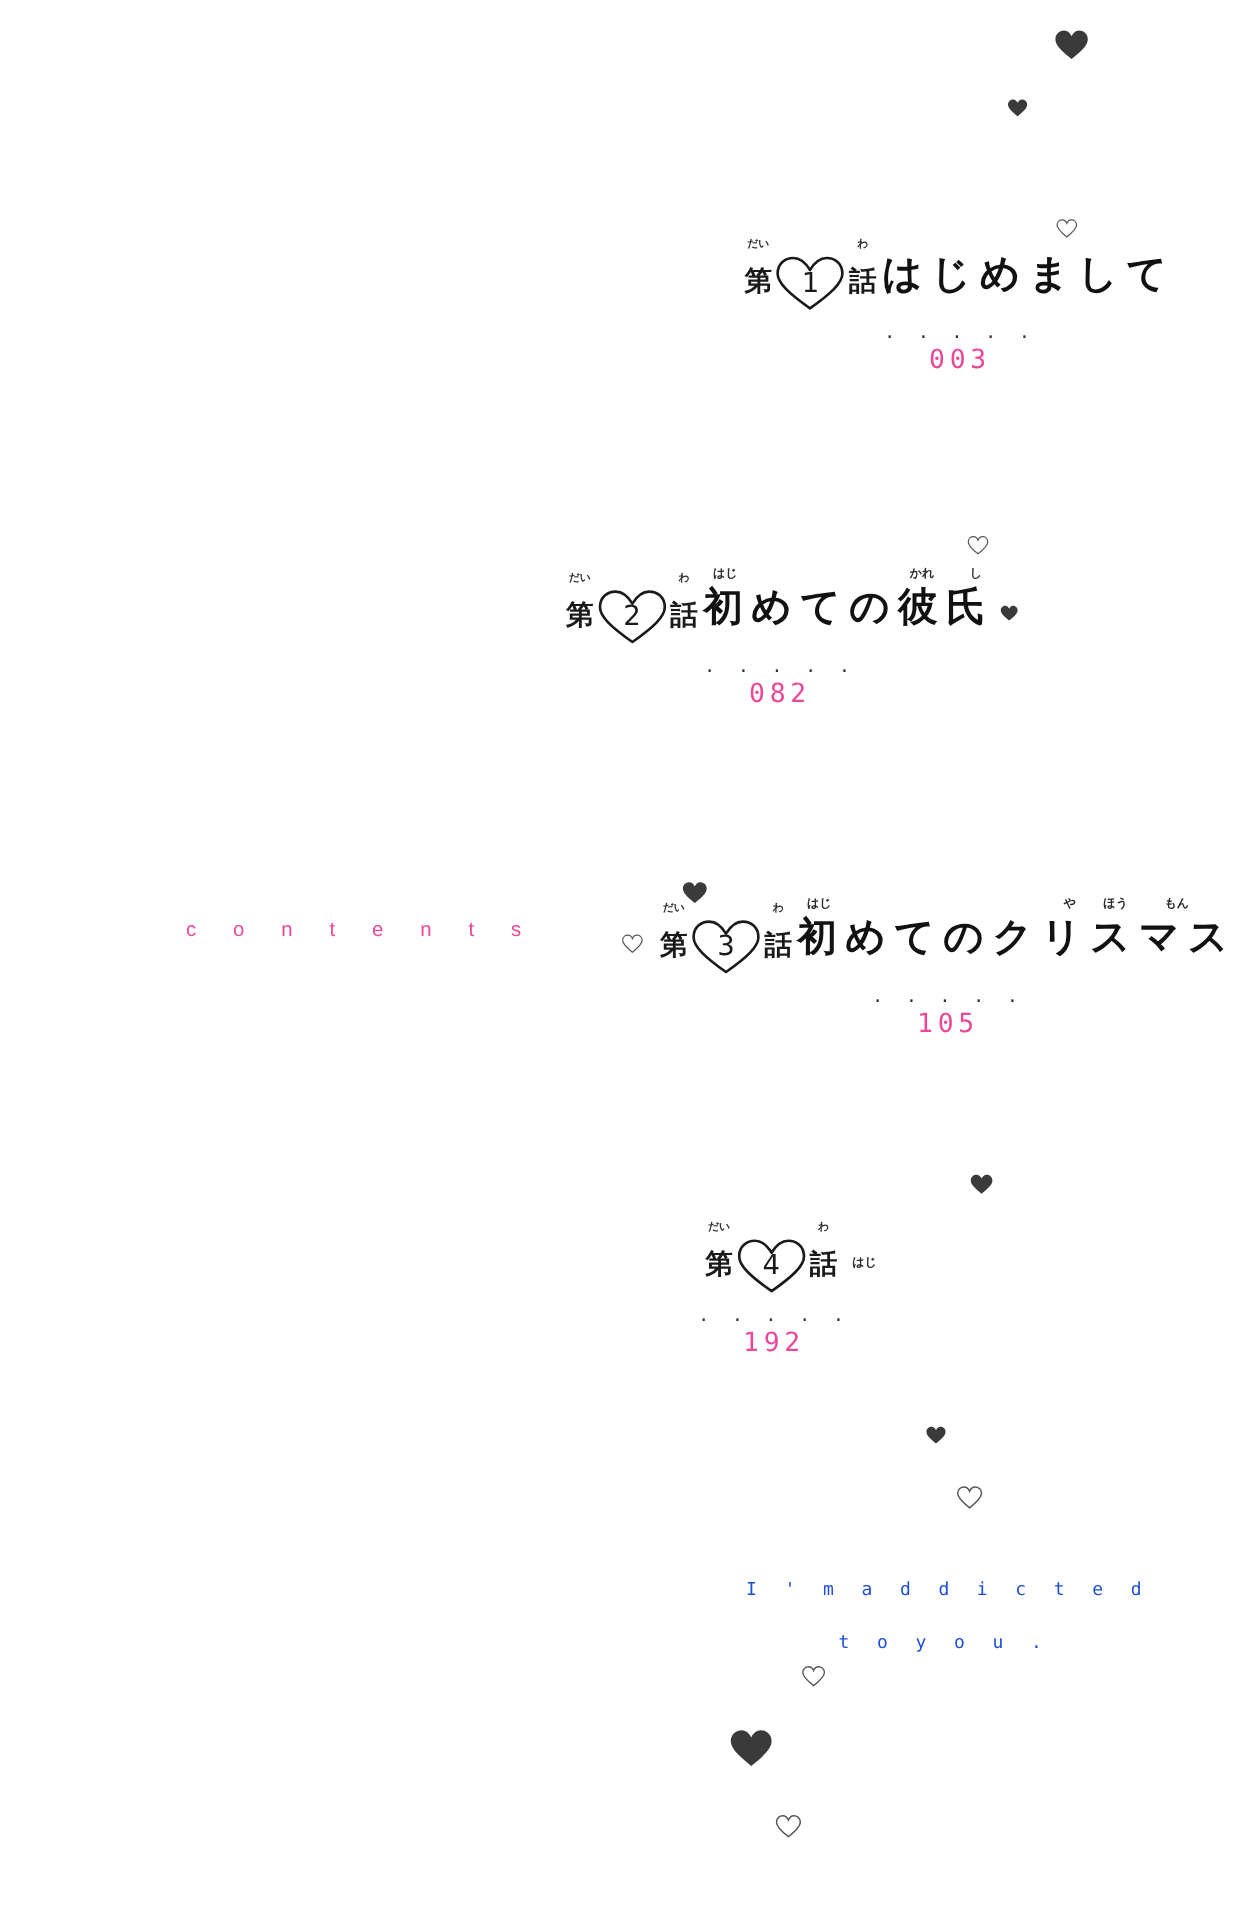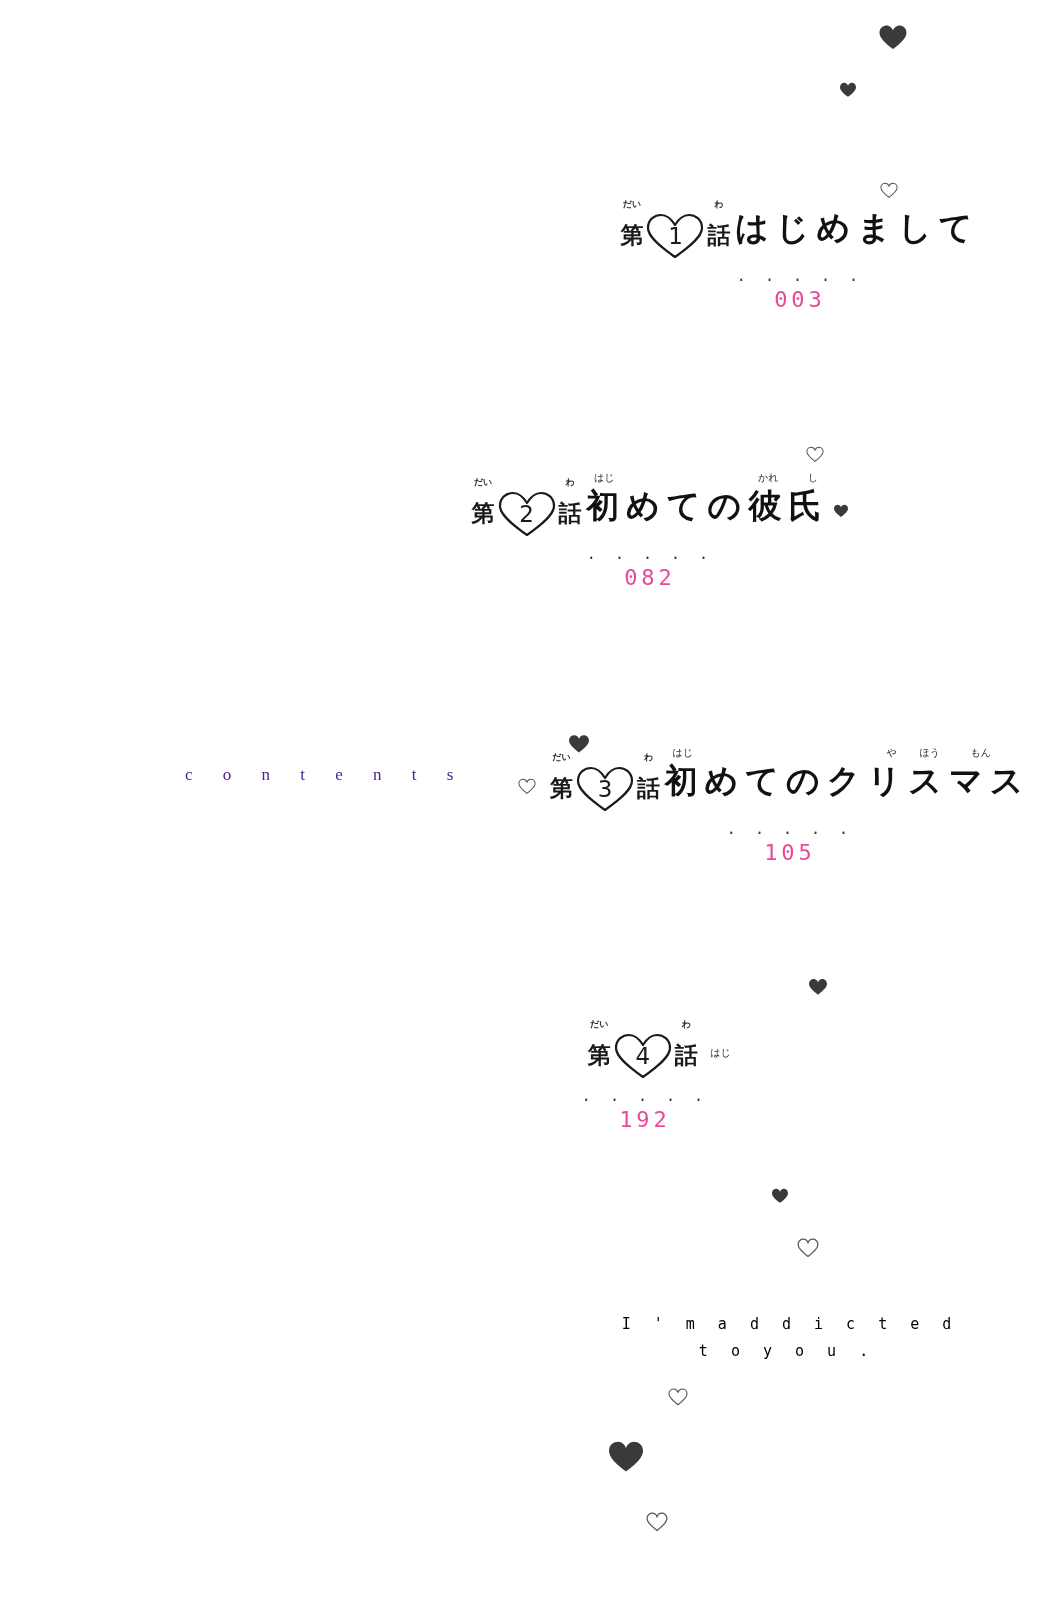--- a/index.html
+++ b/index.html
@@ -21,24 +21,23 @@
     inset: 0;
   }
 
   
   .contents-label {
     position: absolute;
     left: 155px;
     top: 765px;
     font-size: 17px;
     letter-spacing: 13px;
-    color: #4c1d95;
-    font-family: Liberation Serif, serif;
+    color: #ec4899;
+    font-family: Liberation Sans, sans-serif;
     white-space: nowrap;
-    margin-left: 30px;
   }
 
   
   .chapter {
     position: absolute;
     text-align: center;
     white-space: nowrap;
   }
   .chapter-head {
     position: relative;
@@ -102,21 +101,21 @@
     letter-spacing: 7px;
     font-family: "DejaVu Sans", sans-serif;
     color: #111;
     position: relative;
     display: inline-block;
   }
   .chapter-title .rb {
     position: absolute;
     top: -13px;
     font-size: 10px;
-    font-weight: 400;
+    font-weight: 700;
     letter-spacing: 0;
     color: #2b2b2b;
     text-align: center;
   }
   .dots {
     margin-top: 7px;
     font-size: 15px;
     letter-spacing: 5px;
     color: #333;
     font-family: "DejaVu Sans Mono", monospace;
@@ -128,26 +127,26 @@
     color: #ec4899;
     font-family: "DejaVu Sans Mono", monospace;
   }
 
   
   .tagline {
     position: absolute;
     text-align: center;
     font-size: 15px;
     letter-spacing: 7px;
-    color: #000000;
+    color: #1d4ed8;
     font-family: "DejaVu Sans Mono", monospace;
     white-space: nowrap;
   }
   .tagline .l1 { display: block; }
-  .tagline .l2 { display: block; margin-top: 9px; margin-left: -6px; }
+  .tagline .l2 { display: block; margin-top: 26px; margin-left: -6px; }
 
   
   .deco {
     position: absolute;
     pointer-events: none;
   }
   .deco svg { display: block; }
 </style>
 </head>
 <body>

